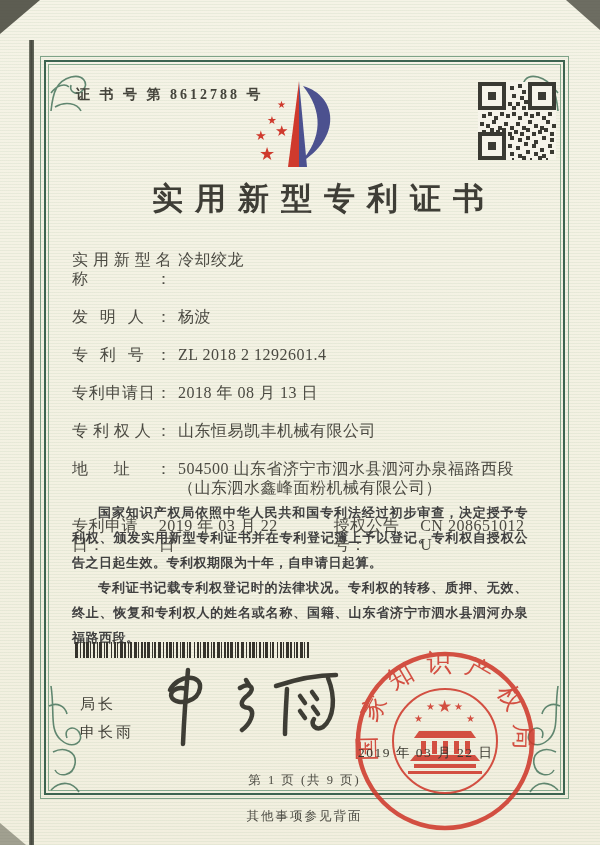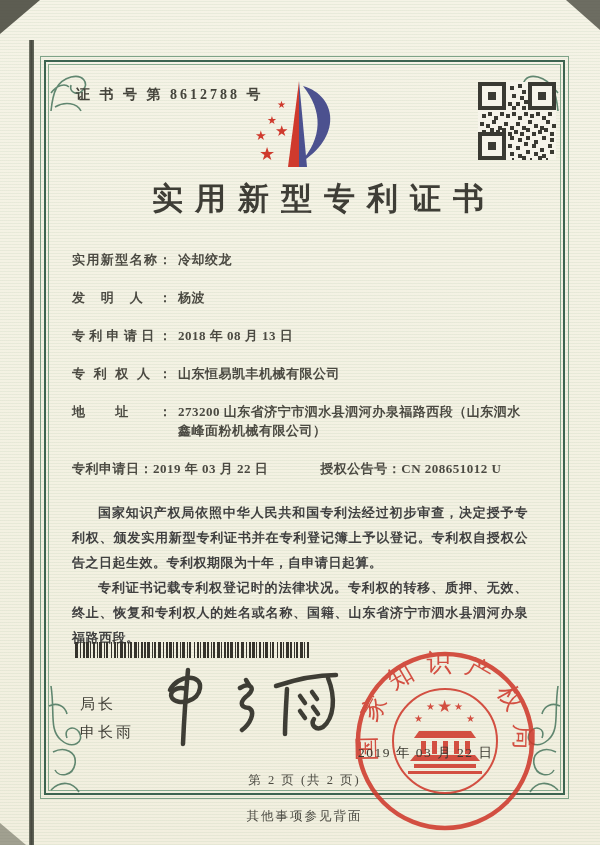--- a/index.html
+++ b/index.html
@@ -31,21 +31,21 @@
   .frame-mid{position:absolute;inset:3px;border:2px solid #3c6450;}
   .frame-in{position:absolute;inset:2px;border:1px solid #86ab8e;}
   .flourish{position:absolute;stroke:#48755d;fill:none;stroke-width:1.6;opacity:.85;}
 
   .ink{color:#4a4840;font-weight:bold;}
   .cert-no{position:absolute;left:76px;top:86px;font-size:14px;letter-spacing:3px;color:#45443c;}
   .title{position:absolute;left:0;right:0;top:178px;text-align:center;
     font-size:31px;font-weight:600;letter-spacing:12px;color:#3e3d36;padding-left:48px;}
 
   .fields{position:absolute;left:72px;top:250px;width:454px;}
-  .frow{display:flex;font-size:13px;color:#4b4a42;line-height:19px;margin-bottom:19px;letter-spacing:.5px;font-weight:bold;}
+  .frow{display:flex;font-size:16px;color:#4b4a42;line-height:19px;margin-bottom:19px;letter-spacing:.5px;}
   .flabel{width:100px;flex:0 0 100px;text-align:justify;text-align-last:justify;}
   .fvalue{flex:1;padding-left:6px;}
   .grant{margin-top:3px;}
   .gpair2{margin-left:52px;}
 
   .bodytext{position:absolute;left:72px;top:500px;width:456px;
     font-size:13px;line-height:25px;color:#404040;text-align:justify;letter-spacing:.5px;font-weight:bold;}
   .bodytext p{margin:0;text-indent:2em;}
 
   .barcode{position:absolute;left:74px;top:642px;}
@@ -129,30 +129,34 @@
 <div class="fields">
   <div class="frow">
     <span class="flabel">实用新型名称：</span>
     <span class="fvalue">冷却绞龙</span>
   </div>
   <div class="frow">
     <span class="flabel">发明人：</span>
     <span class="fvalue">杨波</span>
   </div>
   <div class="frow">
+    <span class="flabel">专利号：</span>
+    <span class="fvalue">ZL 2018 2 1292601.4</span>
+  </div>
+  <div class="frow">
     <span class="flabel">专利申请日：</span>
     <span class="fvalue">2018 年 08 月 13 日</span>
   </div>
   <div class="frow">
     <span class="flabel">专利权人：</span>
     <span class="fvalue">山东恒易凯丰机械有限公司</span>
   </div>
   <div class="frow">
     <span class="flabel">地址：</span>
-    <span class="fvalue">273200 山东省济宁市泗水县泗河办泉福路西段（山东泗水鑫峰面粉机械有限公司）</span>
+    <span class="fvalue">504500 山东省济宁市泗水县泗河办泉福路西段（山东泗水鑫峰面粉机械有限公司）</span>
   </div>
   <div class="frow grant">
     <span>专利申请日：</span>
     <span>2019 年 03 月 22 日</span>
     <span class="gpair2">授权公告号：</span>
     <span>CN 208651012 U</span>
   </div>
 </div>
 
 <div class="bodytext">
@@ -205,14 +209,14 @@
       <rect x="115" y="95" width="5" height="13"></rect>
       <path d="M60,115 L130,115 L125,109 L65,109 Z"></path>
       <rect x="64" y="118" width="62" height="4"></rect>
       <rect x="58" y="125" width="74" height="3"></rect>
     </g>
     <circle cx="95" cy="95" r="52" fill="none" stroke-width="2"></circle>
   </g>
 </svg>
 <div class="seal-date">2019 年 03 月 22 日</div>
 
-<div class="page-info">第 2 页 (共 2 页)</div>
+<div class="page-info">第 1 页 (共 9 页)</div>
 <div class="back-note">其他事项参见背面</div>
 
 </body></html>

